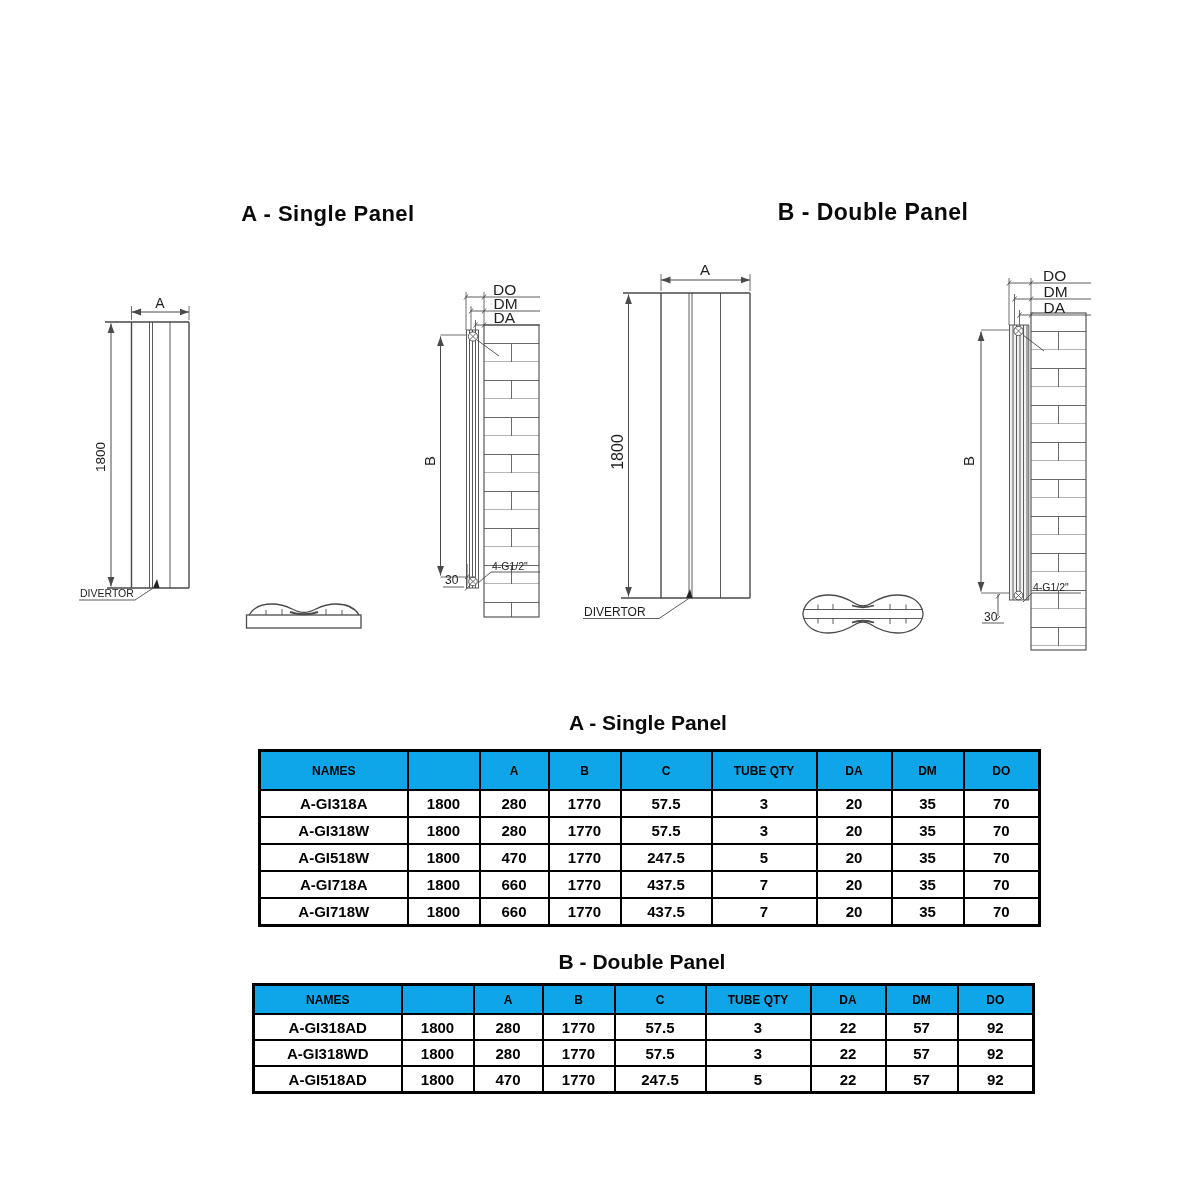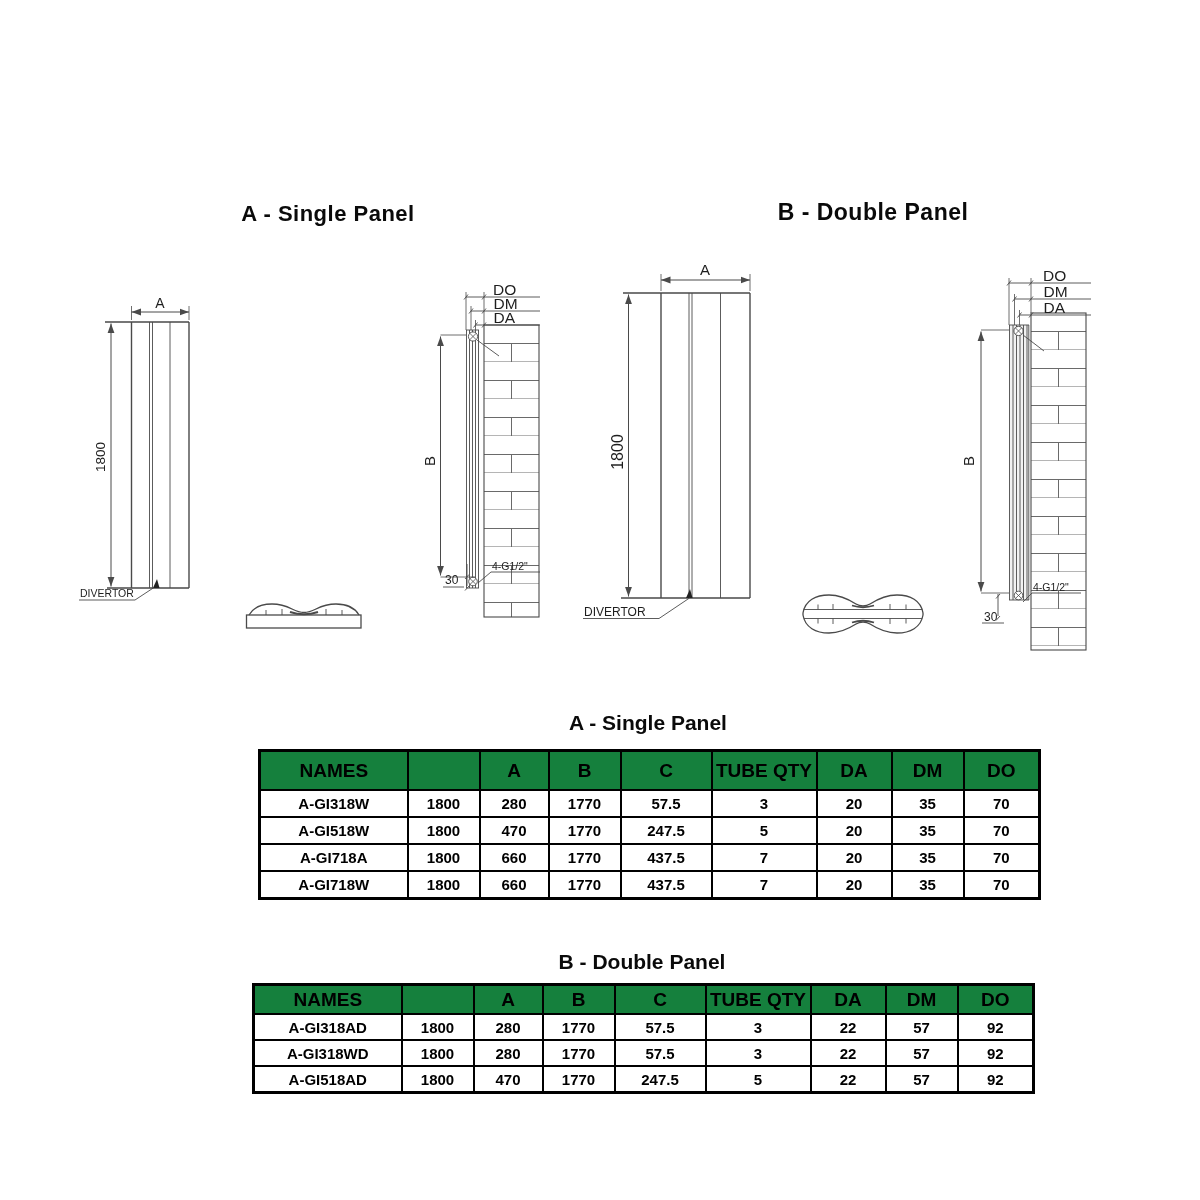--- a/index.html
+++ b/index.html
@@ -7,21 +7,21 @@
           font-family:"Liberation Sans", sans-serif;color:#000;overflow:hidden;margin-left:23px;}
   .dwg-title{position:absolute;font-size:22px;font-weight:bold;text-align:center;
              color:#0a0a0a;letter-spacing:.5px;}
   .tbl-title{position:absolute;font-size:21px;font-weight:bold;text-align:center;color:#0a0a0a;}
   svg.dwg{position:absolute;left:0;top:0;}
   svg text{fill:#1e1e1e;font-family:"Liberation Sans", sans-serif;}
   table.spec{position:absolute;border-collapse:collapse;table-layout:fixed;width:780px;
              border:3px solid #000;}
   table.spec th, table.spec td{border:2px solid #000;text-align:center;vertical-align:middle;
              font-weight:bold;padding:0;white-space:nowrap;overflow:hidden;}
-  table.spec th{background:#15803d;font-size:19px;}
+  table.spec th{background:#0ea5e9;font-size:12px;}
   table.spec td{background:#fff;font-size:15px;}
   .ta th{height:37px}.ta td{height:25px}
   .tb th{height:27px}.tb td{height:24px}
 </style>
 </head>
 <body>
 
 <div class="canvas">
 
   <div class="dwg-title" style="left:155px;top:201px;width:300px">A - Single Panel</div>
@@ -194,20 +194,31 @@
         <th>B</th>
         <th>C</th>
         <th>TUBE QTY</th>
         <th>DA</th>
         <th>DM</th>
         <th>DO</th>
       </tr>
     </thead>
     <tbody>
         <tr>
+          <td>A-GI318A</td>
+          <td>1800</td>
+          <td>280</td>
+          <td>1770</td>
+          <td>57.5</td>
+          <td>3</td>
+          <td>20</td>
+          <td>35</td>
+          <td>70</td>
+        </tr>
+        <tr>
           <td>A-GI318W</td>
           <td>1800</td>
           <td>280</td>
           <td>1770</td>
           <td>57.5</td>
           <td>3</td>
           <td>20</td>
           <td>35</td>
           <td>70</td>
         </tr>

